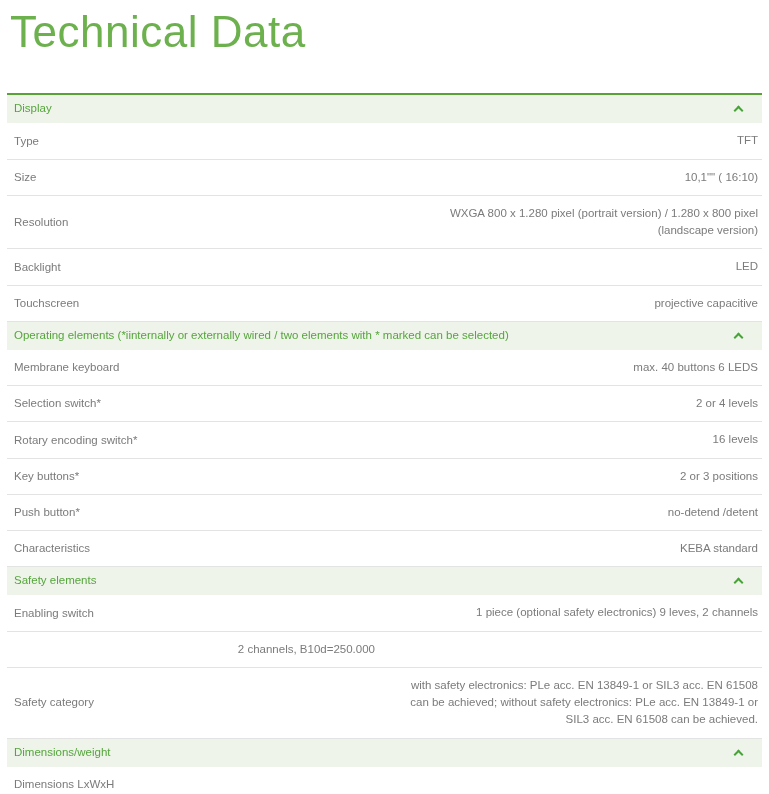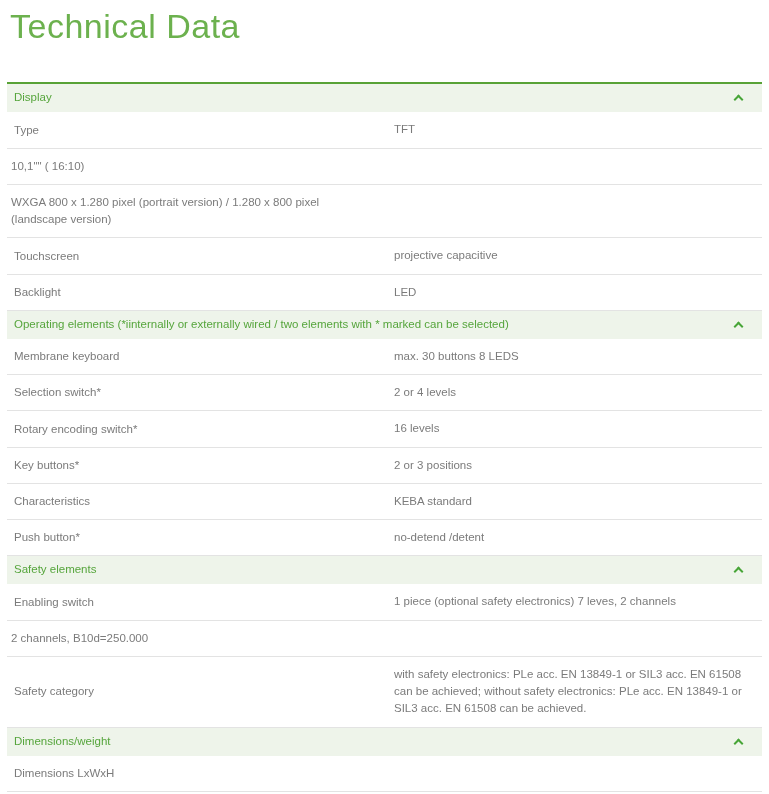--- a/index.html
+++ b/index.html
@@ -12,21 +12,21 @@
   *{box-sizing:border-box;}
   html,body{margin:0;padding:0;}
   body{
     width:769px;height:794px;background:#ffffff;
     font-family:"Liberation Sans", sans-serif;
     overflow:hidden;
   }
   .page{padding:6px 7px 0 7px;}
   .page-title{
     margin:2px 0 0 3px;
-    font-size:34px;
+    font-size:44px;
     font-weight:300;
     color:var(--green-light);
     letter-spacing:0.5px;
     line-height:1.1;
   }
   .accordion{
     margin-top:37px;
     border-top:2px solid #58a236;
   }
   .sec-header{
@@ -54,21 +54,21 @@
     color:var(--text-gray);
     font-size:11.5px;
   }
   .row .label{
     flex:1;
     padding:10px 6px 10px 7px;
     line-height:1.3;
   }
   .row .value{
     flex:0 0 372px;
-    text-align:left;
+    text-align:right;
     padding:9px 4px;
     line-height:1.5;
   }
 </style>
 </head>
 <body>
 
 <div class="page">
   <h1 class="page-title">Technical Data</h1>
   <div class="accordion" id="accordion">
@@ -76,76 +76,78 @@
         <div class="sec-header">
           <span class="sec-title">Display</span>
           <span class="chevron"></span>
         </div>
         <div>
           <div class="row">
             <div class="label">Type</div>
             <div class="value">TFT</div>
           </div>
           <div class="row">
+            <div class="label">Size</div>
             <div class="value">10,1"" ( 16:10)</div>
           </div>
           <div class="row">
+            <div class="label">Resolution</div>
             <div class="value">WXGA 800 x 1.280 pixel (portrait version) / 1.280 x 800 pixel (landscape version)</div>
+          </div>
+          <div class="row">
+            <div class="label">Backlight</div>
+            <div class="value">LED</div>
           </div>
           <div class="row">
             <div class="label">Touchscreen</div>
             <div class="value">projective capacitive</div>
-          </div>
-          <div class="row">
-            <div class="label">Backlight</div>
-            <div class="value">LED</div>
           </div>
         </div>
       </section>
       <section>
         <div class="sec-header">
           <span class="sec-title">Operating elements (*iinternally or externally wired / two elements with * marked can be selected)</span>
           <span class="chevron"></span>
         </div>
         <div>
           <div class="row">
             <div class="label">Membrane keyboard</div>
-            <div class="value">max. 30 buttons 8 LEDS</div>
+            <div class="value">max. 40 buttons 6 LEDS</div>
           </div>
           <div class="row">
             <div class="label">Selection switch*</div>
             <div class="value">2 or 4 levels</div>
           </div>
           <div class="row">
             <div class="label">Rotary encoding switch*</div>
             <div class="value">16 levels</div>
           </div>
           <div class="row">
             <div class="label">Key buttons*</div>
             <div class="value">2 or 3 positions</div>
           </div>
           <div class="row">
+            <div class="label">Push button*</div>
+            <div class="value">no-detend /detent</div>
+          </div>
+          <div class="row">
             <div class="label">Characteristics</div>
             <div class="value">KEBA standard</div>
-          </div>
-          <div class="row">
-            <div class="label">Push button*</div>
-            <div class="value">no-detend /detent</div>
           </div>
         </div>
       </section>
       <section>
         <div class="sec-header">
           <span class="sec-title">Safety elements</span>
           <span class="chevron"></span>
         </div>
         <div>
           <div class="row">
             <div class="label">Enabling switch</div>
-            <div class="value">1 piece (optional safety electronics) 7 leves, 2 channels</div>
+            <div class="value">1 piece (optional safety electronics) 9 leves, 2 channels</div>
           </div>
           <div class="row">
             <div class="value">2 channels, B10d=250.000</div>
           </div>
           <div class="row">
             <div class="label">Safety category</div>
             <div class="value">with safety electronics: PLe acc. EN 13849-1 or SIL3 acc. EN 61508 can be achieved; without safety electronics: PLe acc. EN 13849-1 or SIL3 acc. EN 61508 can be achieved.</div>
           </div>
         </div>
       </section>

